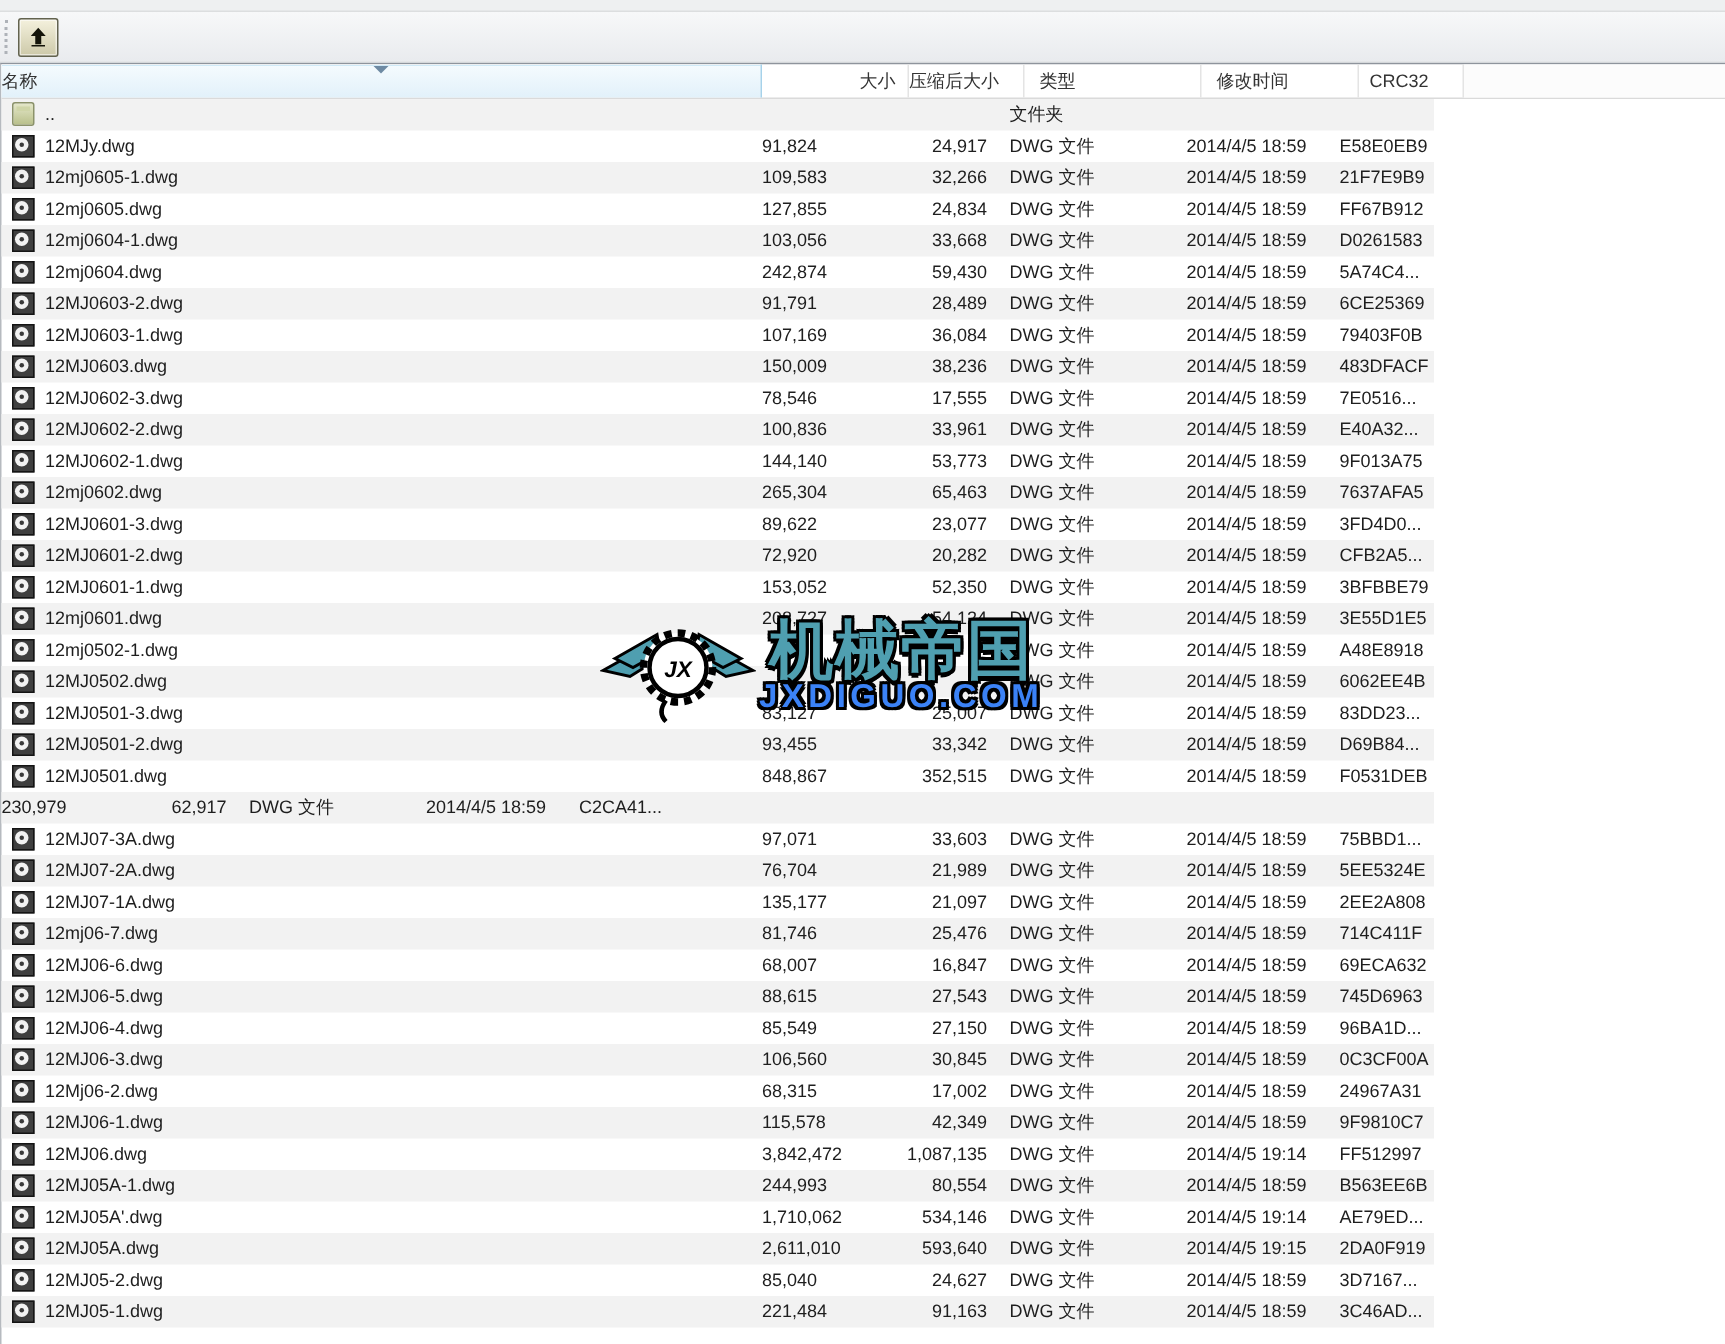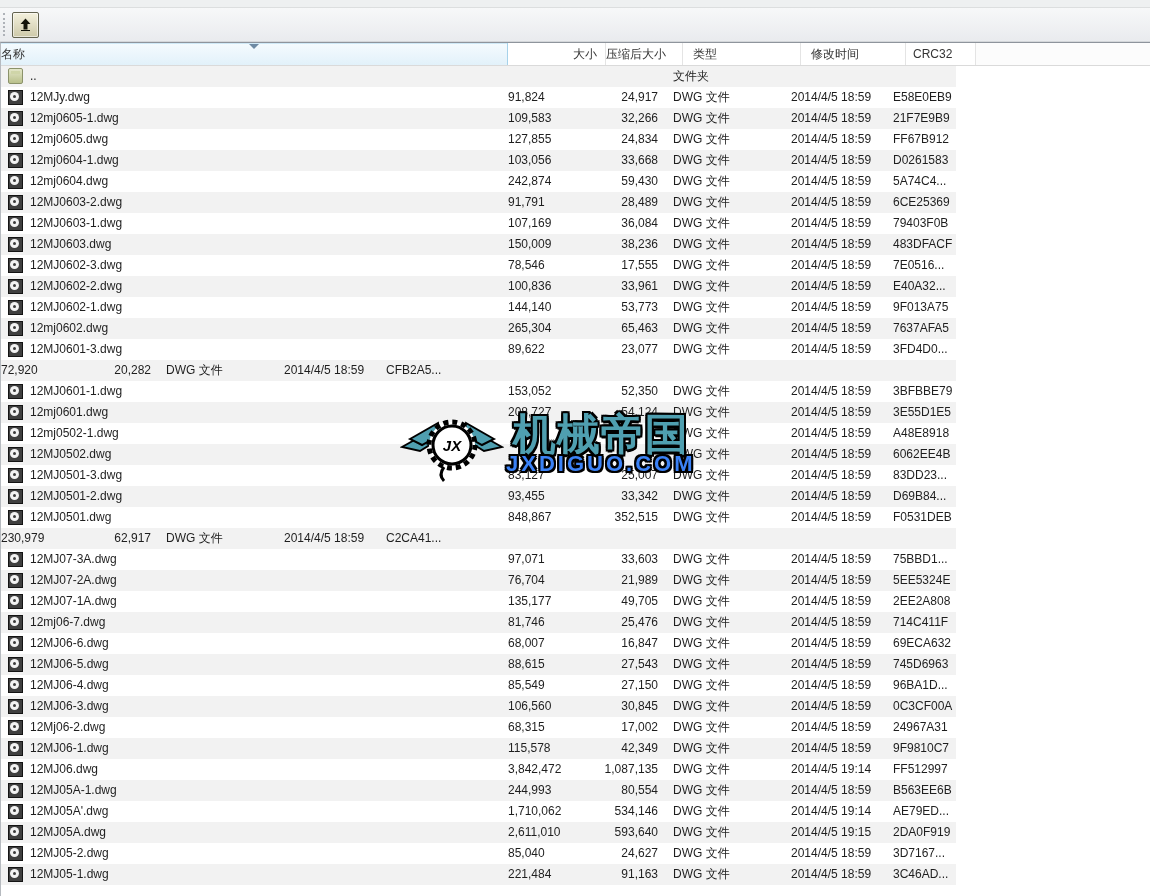--- a/index.html
+++ b/index.html
@@ -297,20 +297,24 @@
       </div>
       <div class="cell c-size">89,622</div>
       <div class="cell c-csize">23,077</div>
       <div class="cell c-type">DWG 文件</div>
       <div class="cell c-mtime">2014/4/5 18:59</div>
       <div class="cell c-crc">3FD4D0...</div>
     </div>
   </div>
       <div class="row alt">
     <div class="stripe-zone">
+      <div class="cell c-name">
+        <span class="icon-slot dwg-icon"></span>
+        <span>12MJ0601-2.dwg</span>
+      </div>
       <div class="cell c-size">72,920</div>
       <div class="cell c-csize">20,282</div>
       <div class="cell c-type">DWG 文件</div>
       <div class="cell c-mtime">2014/4/5 18:59</div>
       <div class="cell c-crc">CFB2A5...</div>
     </div>
   </div>
       <div class="row">
     <div class="stripe-zone">
       <div class="cell c-name">
@@ -437,21 +441,21 @@
       <div class="cell c-crc">5EE5324E</div>
     </div>
   </div>
       <div class="row">
     <div class="stripe-zone">
       <div class="cell c-name">
         <span class="icon-slot dwg-icon"></span>
         <span>12MJ07-1A.dwg</span>
       </div>
       <div class="cell c-size">135,177</div>
-      <div class="cell c-csize">49,705</div>
+      <div class="cell c-csize">21,097</div>
       <div class="cell c-type">DWG 文件</div>
       <div class="cell c-mtime">2014/4/5 18:59</div>
       <div class="cell c-crc">2EE2A808</div>
     </div>
   </div>
       <div class="row alt">
     <div class="stripe-zone">
       <div class="cell c-name">
         <span class="icon-slot dwg-icon"></span>
         <span>12mj06-7.dwg</span>

